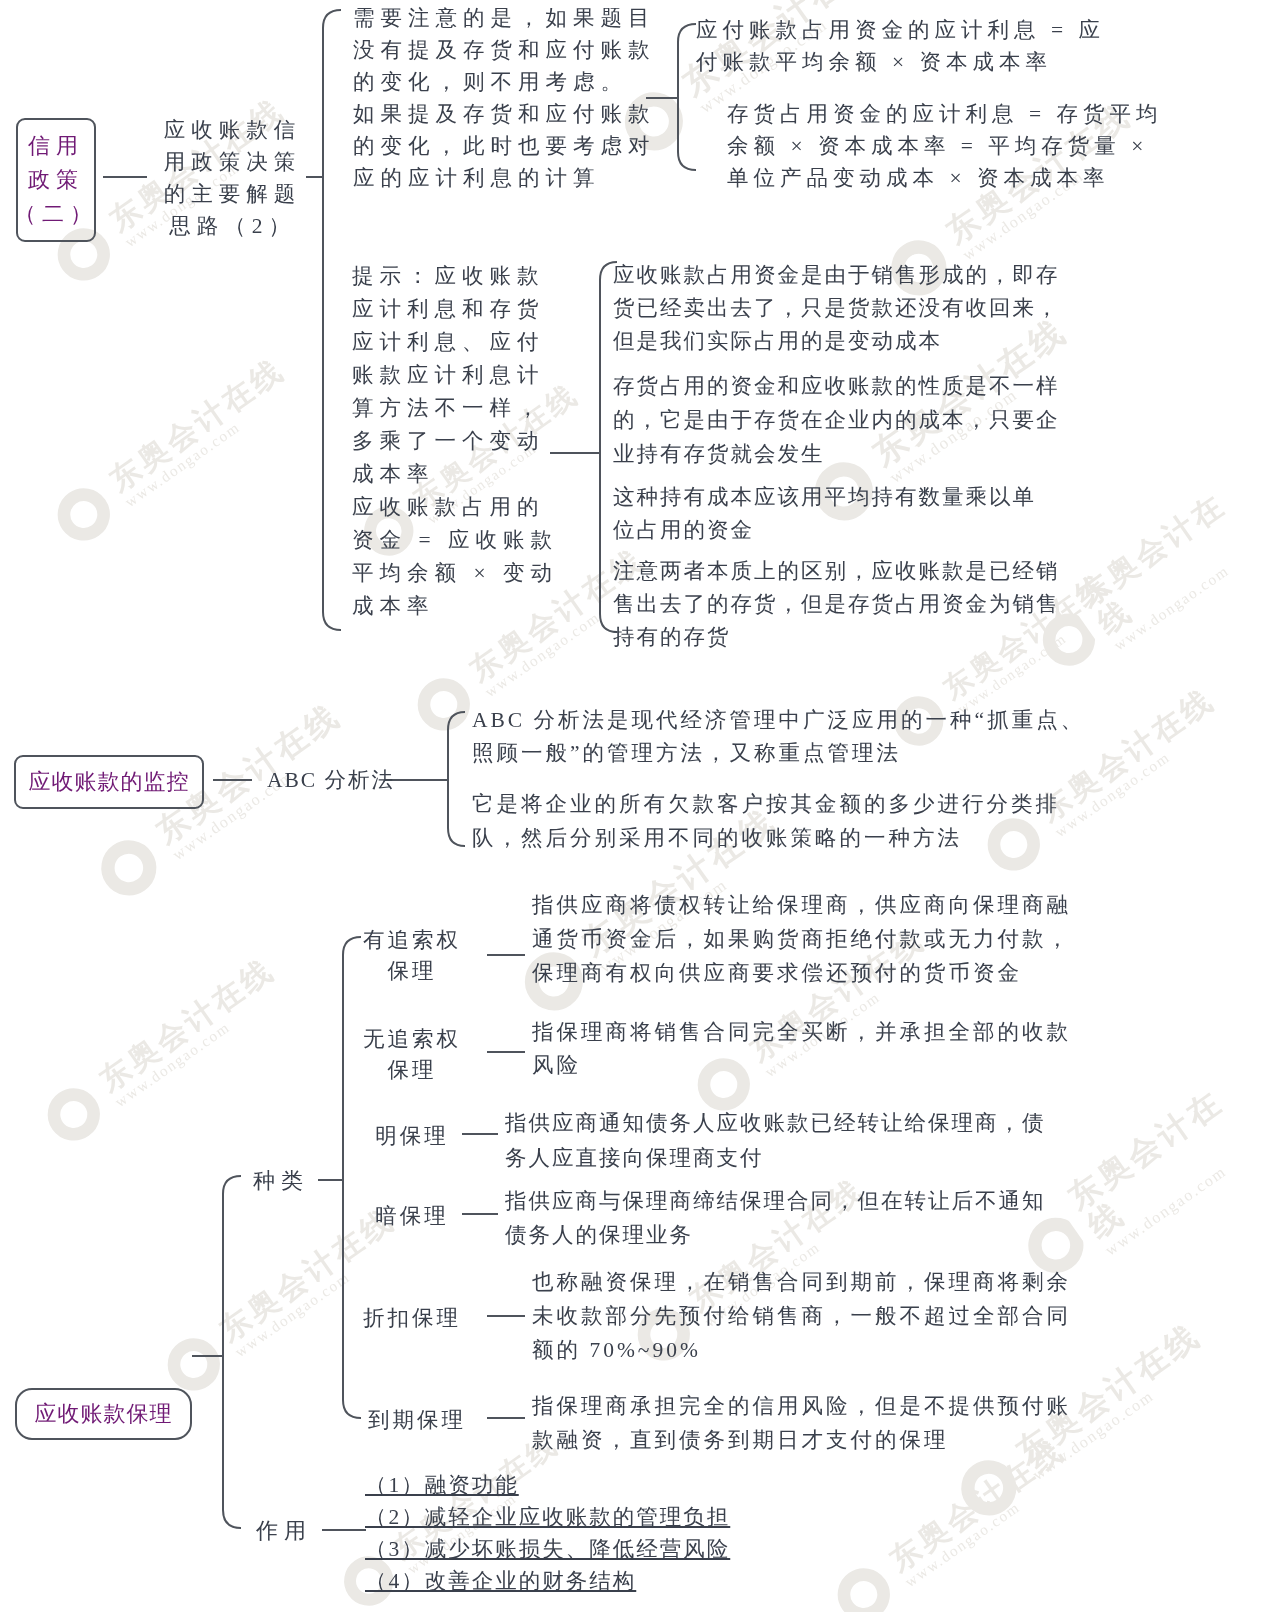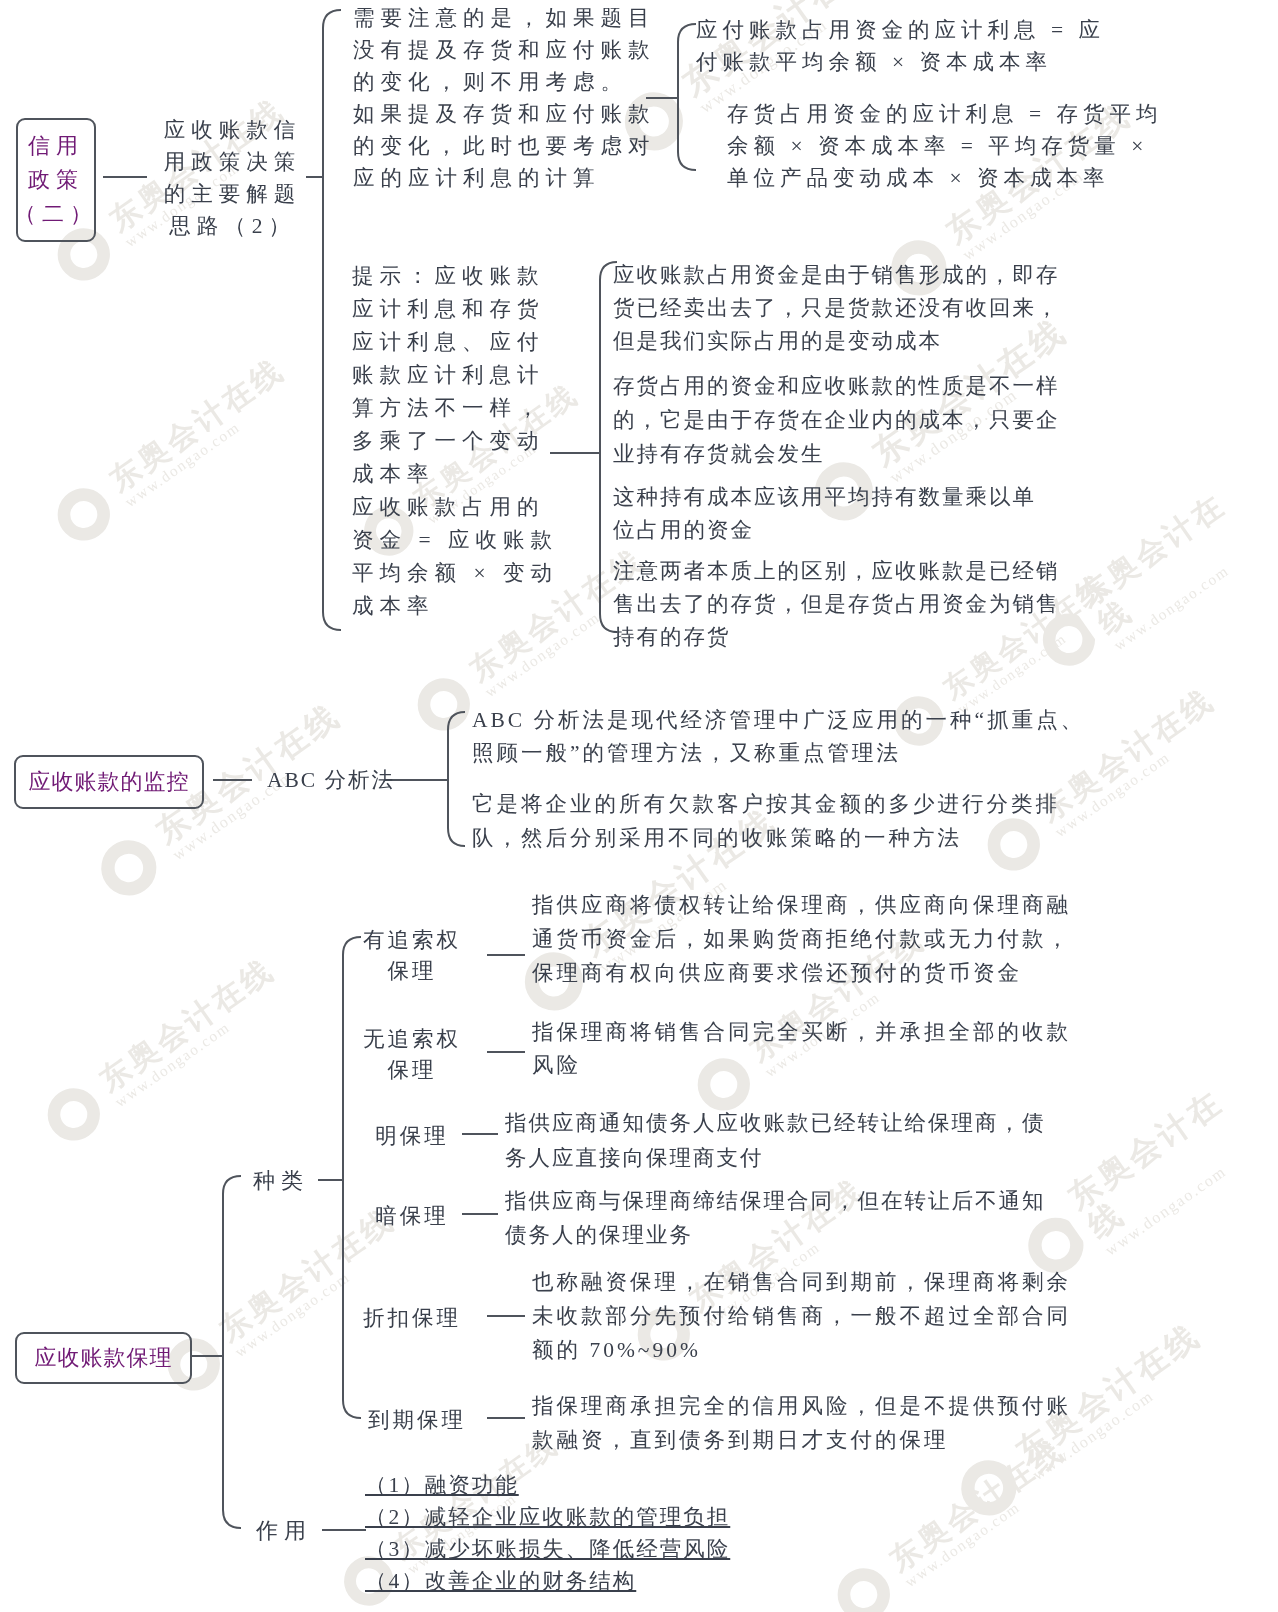--- a/index.html
+++ b/index.html
@@ -280,21 +280,21 @@
 
   <div class="box ls1" style="left:14px;top:755px;width:186px;height:50px;">应收账款的监控</div>
 
   <div class="t ls2" style="left:267px;top:764px;width:130px;">ABC 分析法</div>
 
   <div class="t ls3" style="left:472px;top:704px;width:640px;line-height:33px;">ABC 分析法是现代经济管理中广泛应用的一种“抓重点、
 照顾一般”的管理方法，又称重点管理法</div>
   <div class="t ls3" style="left:472px;top:787px;width:640px;line-height:34px;">它是将企业的所有欠款客户按其金额的多少进行分类排
 队，然后分别采用不同的收账策略的一种方法</div>
 
-  <div class="box ls1" style="left:15px;top:1332px;width:173px;height:48px;">应收账款保理</div>
+  <div class="box ls1" style="left:15px;top:1388px;width:173px;height:48px;border-radius:17px;">应收账款保理</div>
 
   <div class="t ls6" style="left:253px;top:1164px;width:70px;font-size:22px;">种类</div>
 
   <div class="t ctr ls3" style="left:358px;top:926px;width:108px;line-height:31px;font-family:Liberation Mono, monospace;">有追索权
 保理</div>
   <div class="t ls3" style="left:532px;top:888px;width:570px;line-height:34px;">指供应商将债权转让给保理商，供应商向保理商融
 通货币资金后，如果购货商拒绝付款或无力付款，
 保理商有权向供应商要求偿还预付的货币资金</div>
 
   <div class="t ctr ls3" style="left:358px;top:1024px;width:108px;line-height:31px;">无追索权

